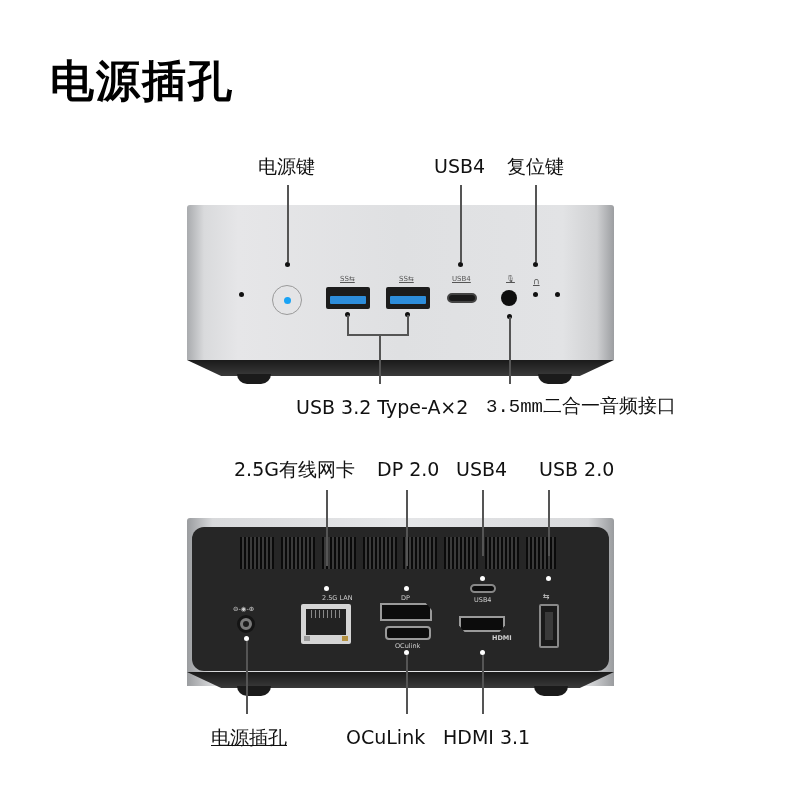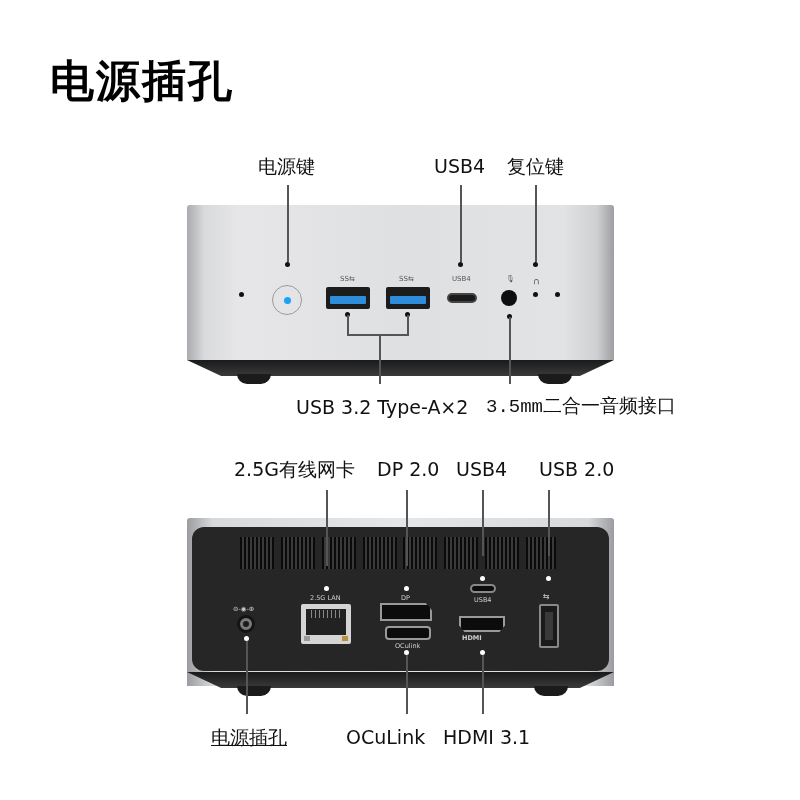--- a/index.html
+++ b/index.html
@@ -33,21 +33,21 @@
   .power-btn {
     left: 272px; top: 285px; width: 30px; height: 30px; border-radius: 50%;
     border: 1px solid #9a9a9a; background: #e4e4e6;
   }
   .power-led { position: absolute; left: 11px; top: 11px; width: 7px; height: 7px; border-radius: 50%; background: #1aa3f5; }
 
   .usba-front {
     width: 44px; height: 22px; background: #1c1c1c; border-radius: 2px;
   }
   .usba-front .blue { position: absolute; left: 4px; top: 9px; width: 36px; height: 8px; background: #2d8ddb; border-radius: 1px; }
-  .tiny { font-size: 7px; color: #555; white-space: nowrap; }
+  .tiny { font-size: 7px; color: #555; white-space: nowrap; text-decoration: underline; }
 
   .usbc-front { width: 30px; height: 10px; border-radius: 6px; background: #1a1a1a; border: 2px solid #444; }
   .jack { width: 16px; height: 16px; border-radius: 50%; background: #0e0e0e; }
 
   
   .rear-frame {
     left: 187px; top: 518px; width: 427px; height: 168px;
     background: linear-gradient(90deg, #9a9c9f 0%, #d8d9db 6%, #e5e6e8 50%, #d8d9db 94%, #9a9c9f 100%);
     border-top-left-radius: 3px; border-top-right-radius: 3px;
   }
@@ -174,39 +174,39 @@
   <div class="abs vline" style="left:482px; top:490px; height:66px;"></div>
   <div class="abs dot-w" style="left:480px; top:576px;"></div>
   <div class="abs vline" style="left:548px; top:490px; height:66px;"></div>
   <div class="abs dot-w" style="left:546px; top:576px;"></div>
 
   <div class="abs rear-tiny" style="left:233px; top:605px;">⊖-◉-⊕</div>
   <div class="abs dc-jack" style="left:237px; top:615px;"></div>
   <div class="abs dot-w" style="left:244px; top:636px;"></div>
   <div class="abs vline" style="left:246px; top:641px; height:73px;"></div>
 
-  <div class="abs rear-tiny" style="left:310px; top:594px;">2.5G LAN</div>
+  <div class="abs rear-tiny" style="left:322px; top:594px;">2.5G LAN</div>
   <div class="abs rj45" style="left:301px; top:604px;">
     <div class="hole"></div>
       <div class="pins"></div>
       <div class="led1"></div>
       <div class="led2"></div>
   </div>
 
   <div class="abs rear-tiny" style="left:401px; top:594px;">DP</div>
   <div class="abs dp-port" style="left:380px; top:603px;"></div>
   <div class="abs oculink-port" style="left:385px; top:626px;"></div>
   <div class="abs rear-tiny" style="left:395px; top:642px;">OCulink</div>
   <div class="abs dot-w" style="left:404px; top:650px;"></div>
   <div class="abs vline" style="left:406px; top:655px; height:59px;"></div>
 
   <div class="abs usbc-rear" style="left:470px; top:584px;"></div>
   <div class="abs rear-tiny" style="left:474px; top:596px;">USB4</div>
   <div class="abs hdmi-port" style="left:459px; top:616px;"></div>
-  <div class="abs rear-tiny" style="left:462px; top:634px; font-weight:700;text-align:center;">HDMI</div>
+  <div class="abs rear-tiny" style="left:492px; top:634px; font-weight:700;text-align:center;">HDMI</div>
   <div class="abs dot-w" style="left:480px; top:650px;"></div>
   <div class="abs vline" style="left:482px; top:655px; height:59px;"></div>
 
   <div class="abs rear-tiny" style="left:543px; top:592px; font-size:8px;">⇆</div>
   <div class="abs usba-rear" style="left:539px; top:604px;">
       <div class="tongue"></div>
     </div>
 
   <div class="abs label" style="left:211px; top:726px;text-decoration:underline;">电源插孔</div>
   <div class="abs label" style="left:346px; top:726px;">OCuLink</div>

